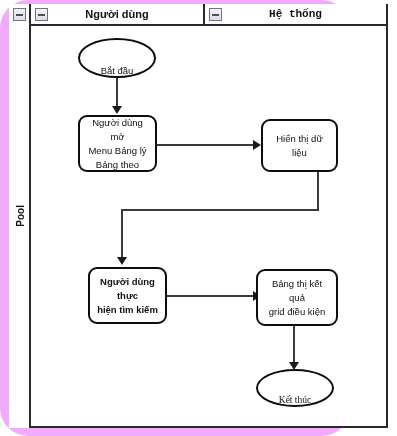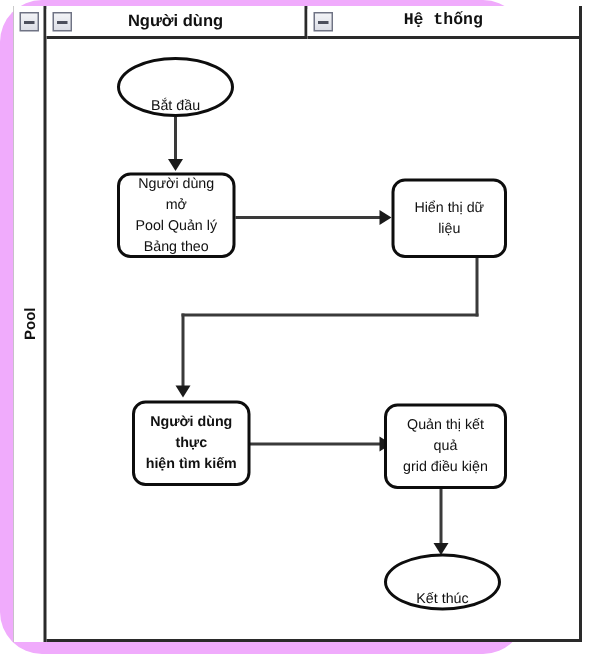--- a/index.html
+++ b/index.html
@@ -236,40 +236,40 @@
   <div class="conn-v" style="left:293px; top:326px; height:38px;"></div>
   <div class="arrow-down" style="left:289px; top:362px;"></div>
 
   <div class="event" style="left:78px; top:38px; width:78px; height:40px;">
     <span>Bắt đầu</span>
   </div>
 
   <div class="task" style="left:78px; top:115px; width:79px; height:57px;">
     <div>
       <div>Người dùng mở</div>
-      <div>Pool Quản lý</div>
+      <div>Menu Bảng lý</div>
       <div>Bảng theo</div>
     </div>
   </div>
 
   <div class="task" style="left:261px; top:119px; width:77px; height:53px;">
     <div>Hiển thị dữ liệu</div>
   </div>
 
   <div class="task" style="left:88px; top:267px; width:79px; height:57px;font-weight:bold;">
     <div>
       <div>Người dùng thực</div>
       <div>hiện tìm kiếm</div>
     </div>
   </div>
 
   <div class="task" style="left:256px; top:269px; width:82px; height:57px;">
     <div>
-      <div>Quản thị kết quả</div>
+      <div>Bảng thị kết quả</div>
       <div>grid điều kiện</div>
     </div>
   </div>
 
-  <div class="event" style="left:256px; top:369px; width:78px; height:38px;">
+  <div class="event" style="left:256px; top:369px; width:78px; height:38px;font-family:Liberation Serif, serif;">
     <span>Kết thúc</span>
   </div>
 
 </div>
 
 </body></html>

